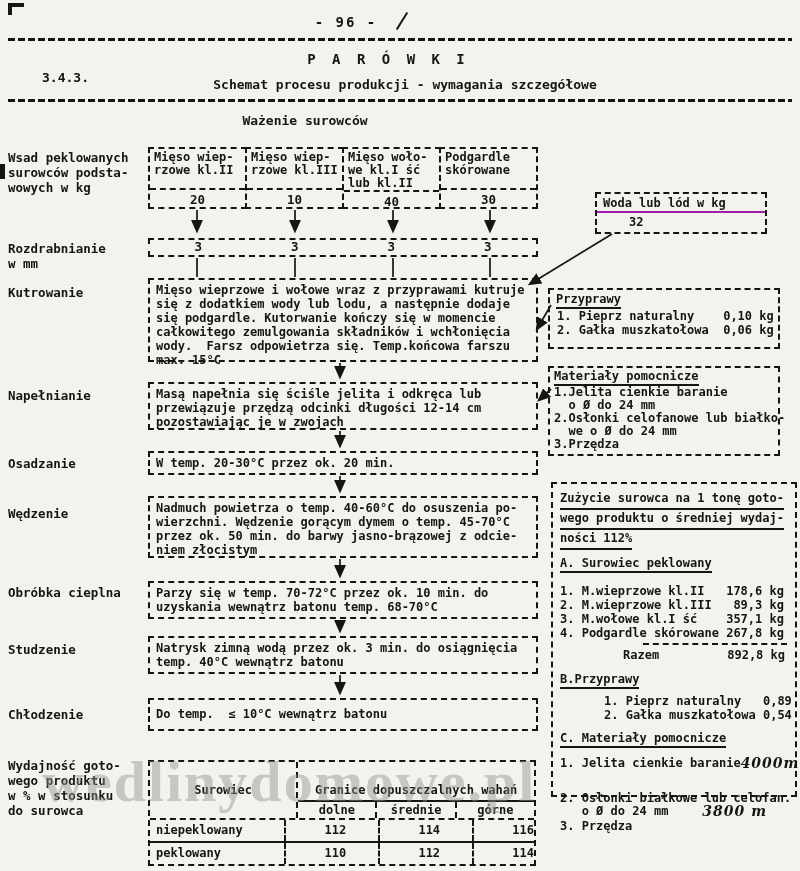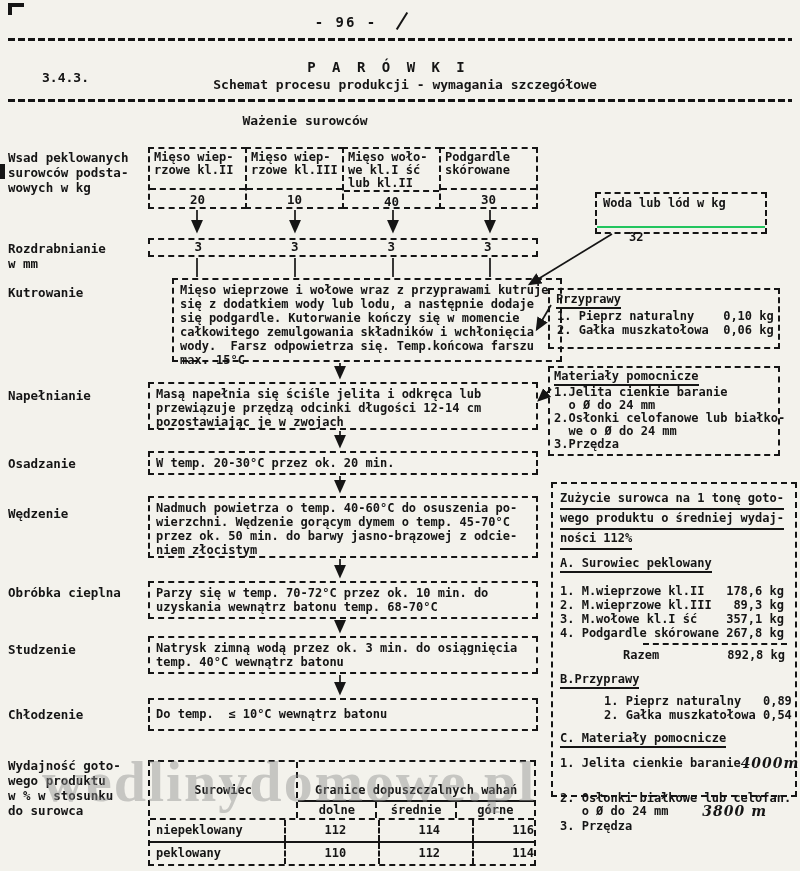--- a/index.html
+++ b/index.html
@@ -43,21 +43,21 @@
 
 <div class="page">
 
   <div class="abs" style="left:8px;top:3px;width:16px;height:4px;background:#151515;"></div>
   <div class="abs" style="left:8px;top:3px;width:4px;height:12px;background:#151515;"></div>
   <div class="abs" style="left:0;top:164px;width:5px;height:15px;background:#151515;"></div>
 
   <div class="abs ctr" style="left:0;top:14px;width:692px;font-size:14px;letter-spacing:2px;">- 96 -</div>
   <div class="abs" style="left:392px;top:20px;width:20px;height:2px;background:#151515;transform:rotate(-58deg);"></div>
   <div class="abs dashrule" style="left:8px;top:38px;width:784px;"></div>
-  <div class="abs ctr" style="left:0;top:59px;width:776px;font-size:14px;letter-spacing:4px;">P A R Ó W K I</div>
+  <div class="abs ctr" style="left:0;top:51px;width:776px;font-size:14px;letter-spacing:4px;">P A R Ó W K I</div>
   <div class="abs" style="left:42px;top:70px;font-size:13px;">3.4.3.</div>
   <div class="abs ctr" style="left:0;top:77px;width:810px;font-size:13px;">Schemat procesu produkcji - wymagania szczegółowe</div>
   <div class="abs dashrule" style="left:8px;top:99px;width:784px;"></div>
   <div class="abs ctr" style="left:110px;top:113px;width:390px;font-size:13px;">Ważenie surowców</div>
 
   <div class="abs llabel" style="top:150px;">Wsad peklowanych
 surowców podsta-
 wowych w kg</div>
   <div class="abs llabel" style="top:241px;">Rozdrabnianie
 w mm</div>
@@ -102,25 +102,25 @@
   </div>
 
   <div class="abs dbox" style="left:148px;top:238px;width:390px;height:19px;display:flex;box-sizing:border-box;">
     <div style="flex:1;text-align:center;font-size:12.5px;line-height:14px;">3</div>
     <div style="flex:1;text-align:center;font-size:12.5px;line-height:14px;">3</div>
     <div style="flex:1;text-align:center;font-size:12.5px;line-height:14px;">3</div>
     <div style="flex:1;text-align:center;font-size:12.5px;line-height:14px;">3</div>
   </div>
 
   <div class="abs sidebox" style="left:595px;top:192px;width:172px;height:42px;">
-    <div class="sbt" style="border-bottom:2px solid #22c55e;padding-bottom:16px;">Woda lub lód w kg</div>
+    <div class="sbt" style="border-bottom:2px solid #a21caf;padding-bottom:1px;">Woda lub lód w kg</div>
     <div style="padding-left:32px;padding-top:2px;">32</div>
   </div>
 
-  <div class="abs step" style="top:278px;height:84px;margin-left:24px;">Mięso wieprzowe i wołowe wraz z przyprawami kutruje
+  <div class="abs step" style="top:278px;height:84px;">Mięso wieprzowe i wołowe wraz z przyprawami kutruje
 się z dodatkiem wody lub lodu, a następnie dodaje
 się podgardle. Kutorwanie kończy się w momencie
 całkowitego zemulgowania składników i wchłonięcia
 wody.  Farsz odpowietrza się. Temp.końcowa farszu
 max. 15°C</div>
   <div class="abs step" style="top:382px;height:48px;">Masą napełnia się ściśle jelita i odkręca lub
 przewiązuje przędzą odcinki długości 12-14 cm
 pozostawiając je w zwojach</div>
   <div class="abs step" style="top:451px;height:24px;">W temp. 20-30°C przez ok. 20 min.</div>
   <div class="abs step" style="top:496px;height:62px;">Nadmuch powietrza o temp. 40-60°C do osuszenia po-

